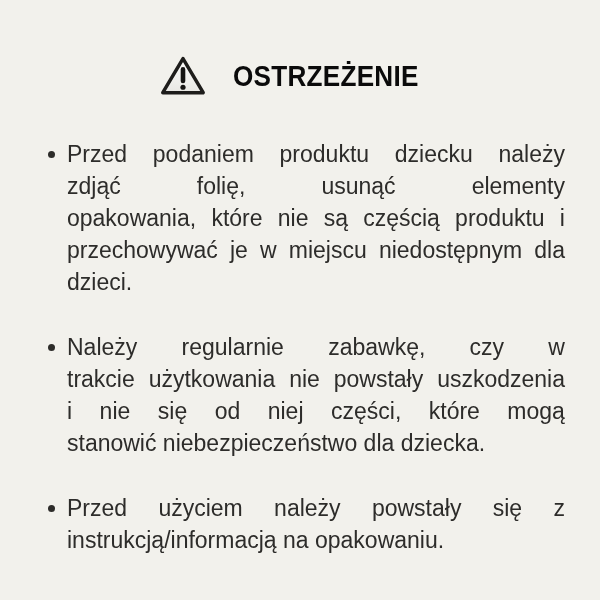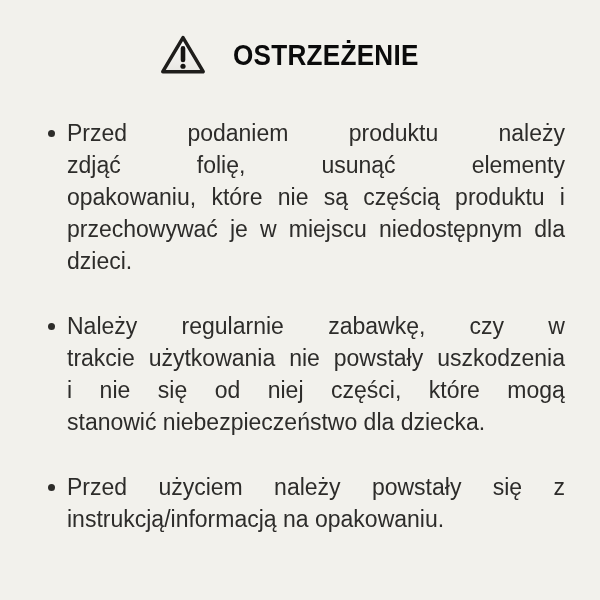--- a/index.html
+++ b/index.html
@@ -17,21 +17,21 @@
   .page {
     width: 600px;
     height: 600px;
     position: relative;
   }
   .header {
     display: flex;
     align-items: center;
     justify-content: center;
     gap: 27px;
-    padding-top: 32px;
+    padding-top: 53px;
     height: 46px;
     text-align: right;
   }
   .icon-wrap {
     flex: none;
     width: 46px;
     height: 42px;
   }
   .icon-wrap svg {
     display: block;
@@ -109,30 +109,31 @@
 
     <div class="bullet-row">
       <span class="dot-col">
           <span class="dot"></span>
         </span>
       <div class="lines">
           <div class="jline">
             <span>Przed</span>
             <span>podaniem</span>
             <span>produktu</span>
+            <span>dziecku</span>
             <span>należy</span>
           </div>
           <div class="jline">
             <span>zdjąć</span>
             <span>folię,</span>
             <span>usunąć</span>
             <span>elementy</span>
           </div>
           <div class="jline">
-            <span>opakowaniu,</span>
+            <span>opakowania,</span>
             <span>które</span>
             <span>nie</span>
             <span>są</span>
             <span>częścią</span>
             <span>produktu</span>
             <span>i</span>
           </div>
           <div class="jline">
             <span>przechowywać</span>
             <span>je</span>

